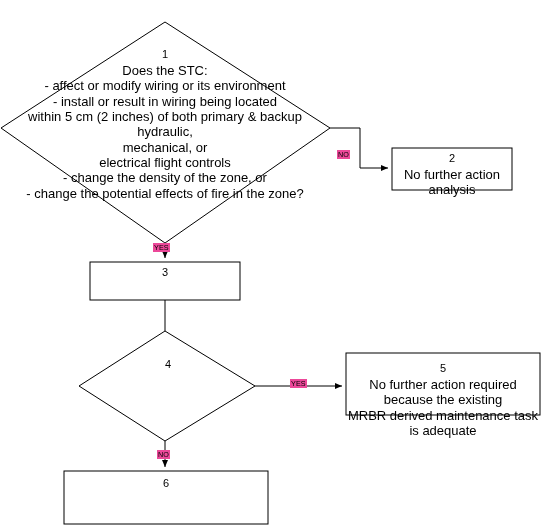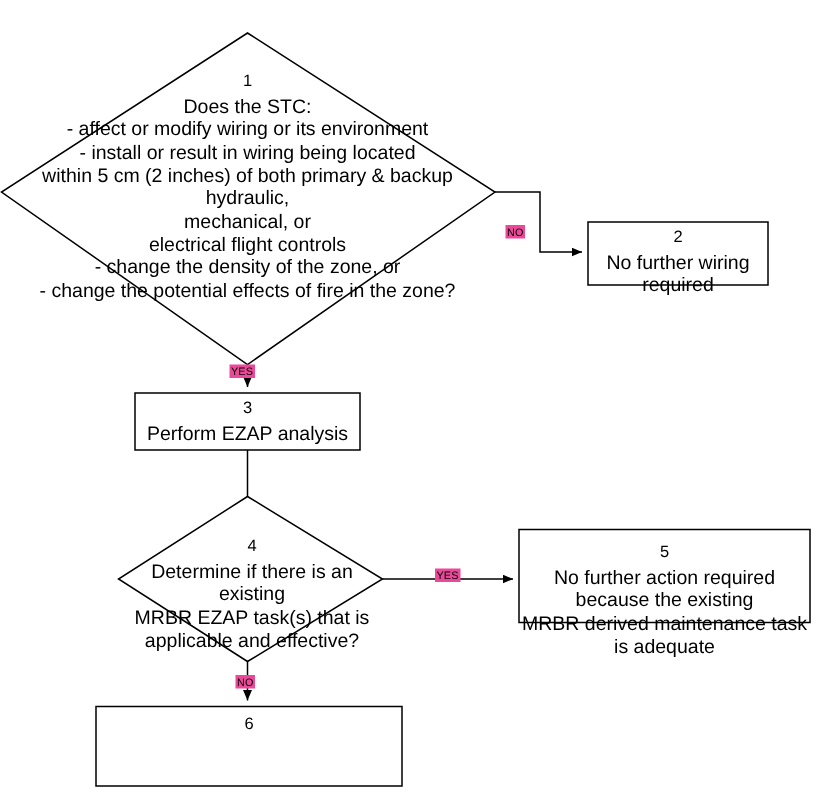--- a/index.html
+++ b/index.html
@@ -143,33 +143,29 @@
 - install or result in wiring being located
 within 5 cm (2 inches) of both primary &amp; backup hydraulic,
 mechanical, or
 electrical flight controls
 - change the density of the zone, or
 - change the potential effects of fire in the zone?</span>
   </div>
 
   <div class="node-text" id="process-2-text">
     <span class="node-number">2</span>
-    <span class="node-body">No further wiring required</span>
+    <span class="node-body">No further action analysis</span>
   </div>
 
   <div class="node-text" id="process-3-text">
     <span class="node-number">3</span>
-    <span class="node-body">Perform EZAP analysis</span>
   </div>
 
   <div class="node-text" id="decision-4-text">
     <span class="node-number">4</span>
-    <span class="node-body">Determine if there is an existing
-MRBR EZAP task(s) that is
-applicable and effective?</span>
   </div>
 
   <div class="node-text" id="process-5-text">
     <span class="node-number">5</span>
     <span class="node-body">No further action required because the existing
 MRBR derived maintenance task is adequate</span>
   </div>
 
   <div class="node-text" id="process-6-text">
     <span class="node-number">6</span>

